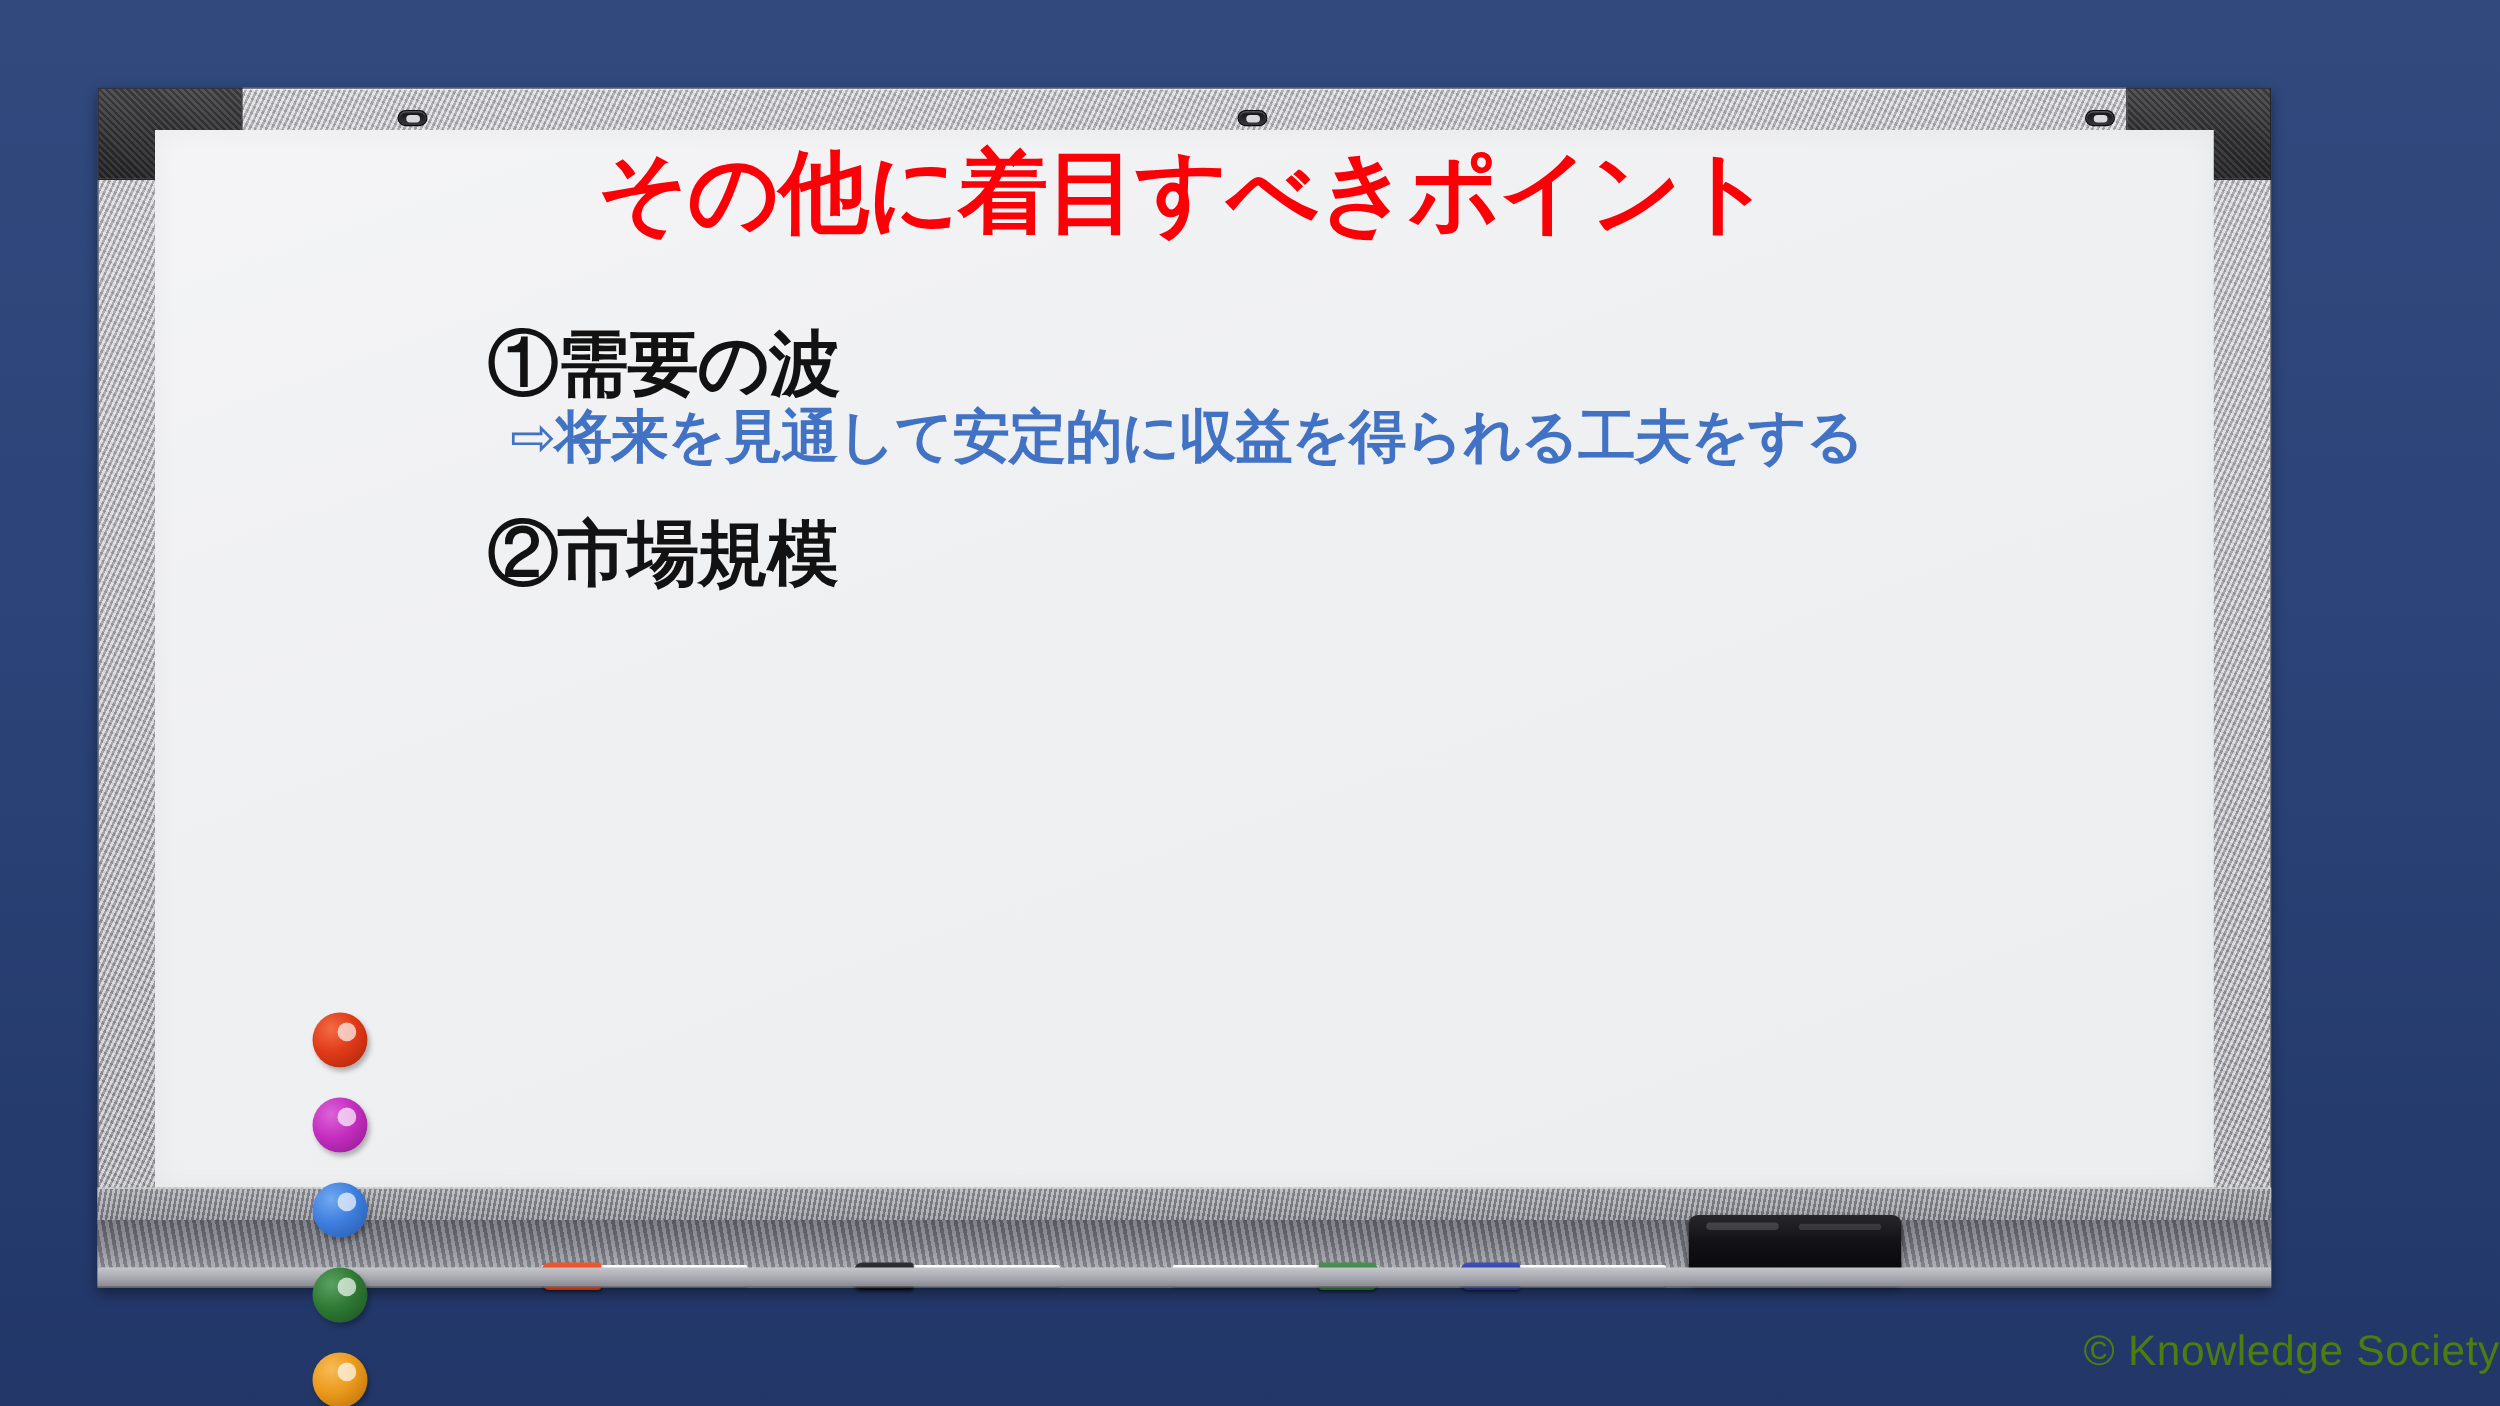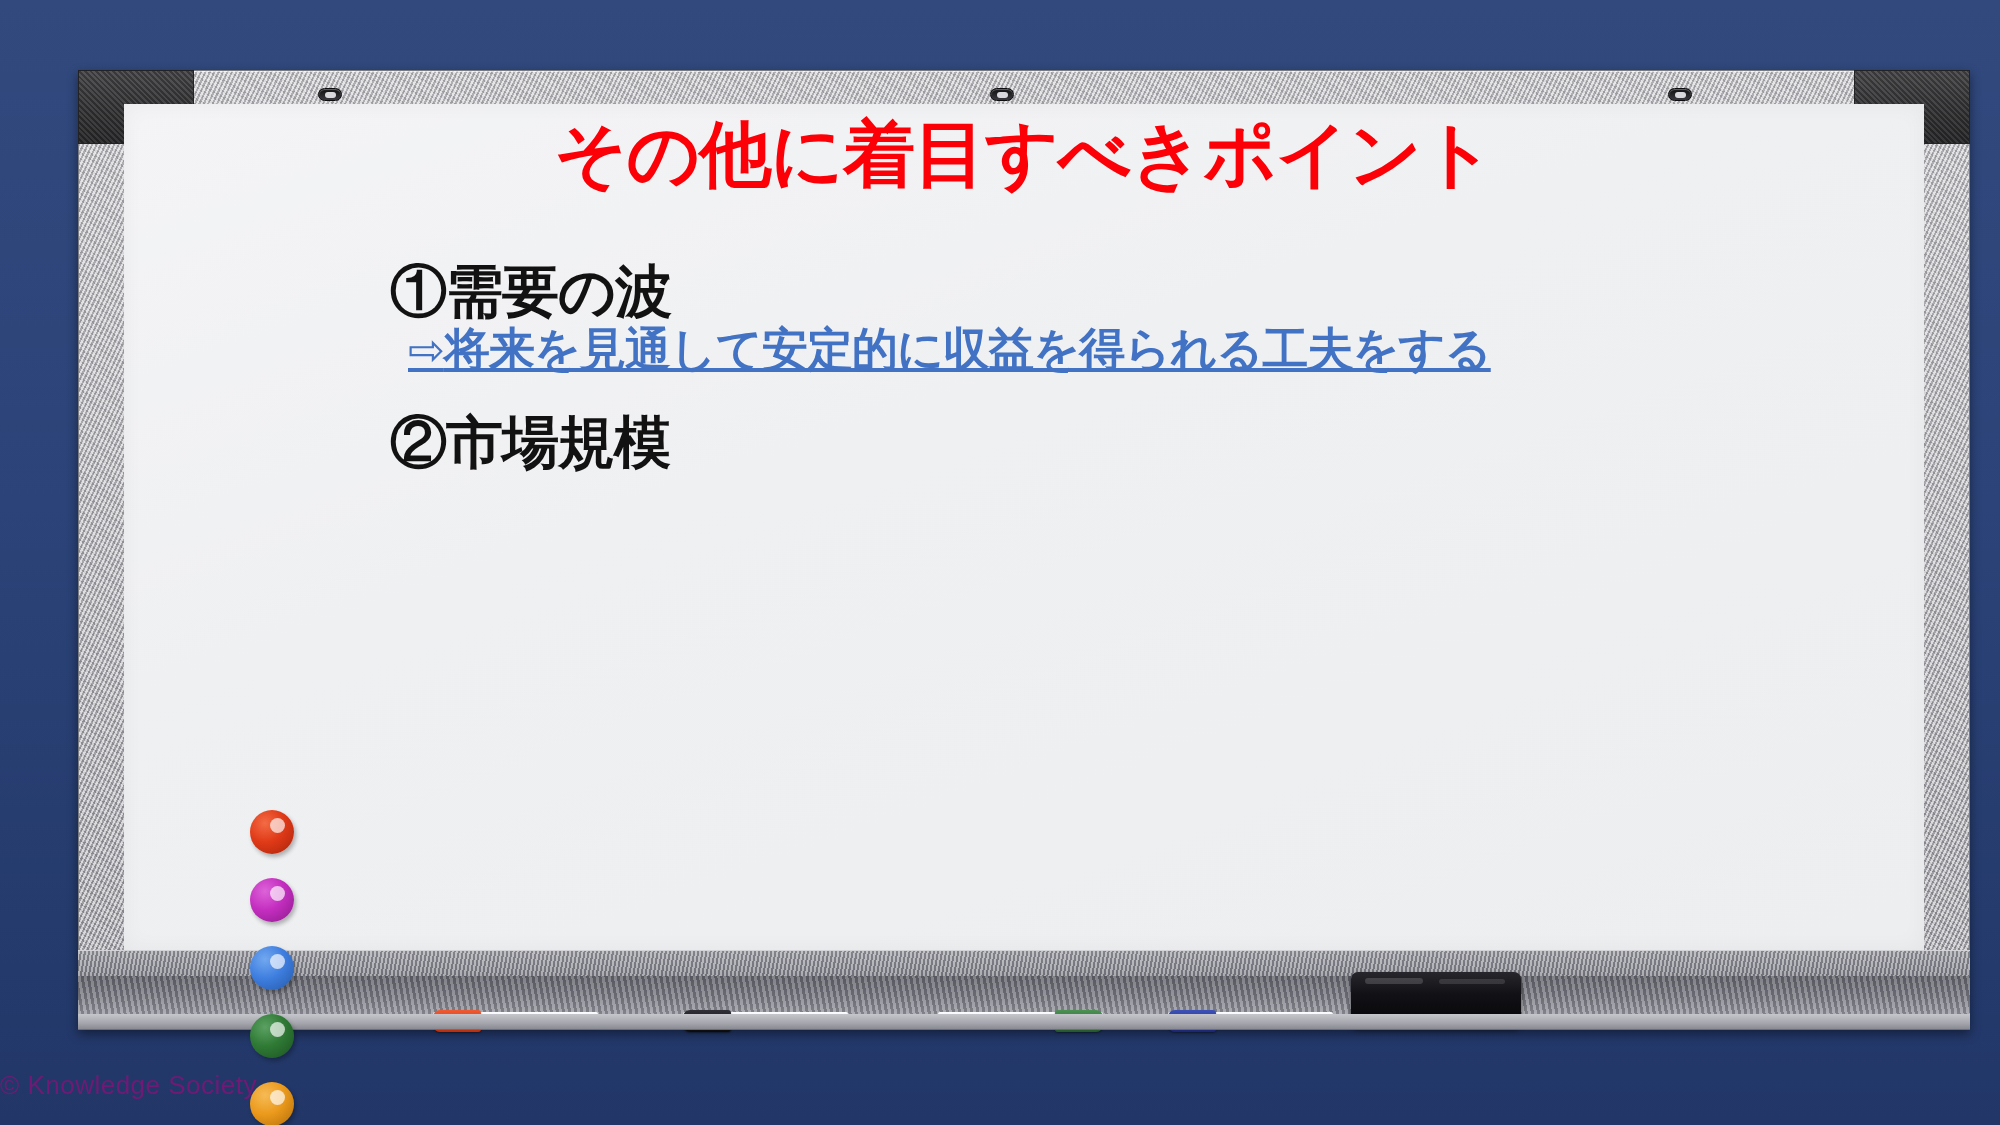--- a/index.html
+++ b/index.html
@@ -10,21 +10,21 @@
     background:linear-gradient(180deg,#31497d 0%,#2b4378 45%,#223768 100%);
     position:relative;
   }
 
   
   #slide { position:absolute; inset:0; }
 
   
   #board-assembly{
     position:absolute;
-    left:78px; top:70px; width:1892px; height:960px;
+    left:78px; top:70px; width:1739px; height:960px;
   }
 
   
   #board-frame{
     position:absolute; inset:0;
     background:
       repeating-linear-gradient(115deg, rgba(255,255,255,.55) 0 2px, rgba(120,120,125,.30) 2px 4px),
       repeating-linear-gradient(30deg, rgba(200,200,205,.45) 0 3px, rgba(90,90,95,.25) 3px 5px),
       linear-gradient(180deg,#c9c9cc 0%,#b6b6bb 35%,#a4a4aa 70%,#8f8f96 100%);
     border:1px solid #7b7b82;
@@ -176,33 +176,32 @@
   }
   .point-detail{
     color:#4272c4;
     font-size:46px;
     font-weight:bold;
     line-height:1.2;
     letter-spacing:-1px;
     margin-left:18px;
     margin-top:-2px;
     white-space:nowrap;
-    text-decoration:underline;
   }
   .point-detail .arrow{
     font-weight:normal;
     font-size:44px;
   }
 
   
   #footer{
     position:absolute; left:0; right:0; bottom:24px;
-    text-align:left;
-    color:#701a75;
-    font-size:26px;
+    text-align:right;
+    color:#4d7c0f;
+    font-size:34px;
     letter-spacing:.5px;
   }
 </style>
 </head>
 <body>
 
 <div id="slide">
 
   <div id="board-assembly">
 

